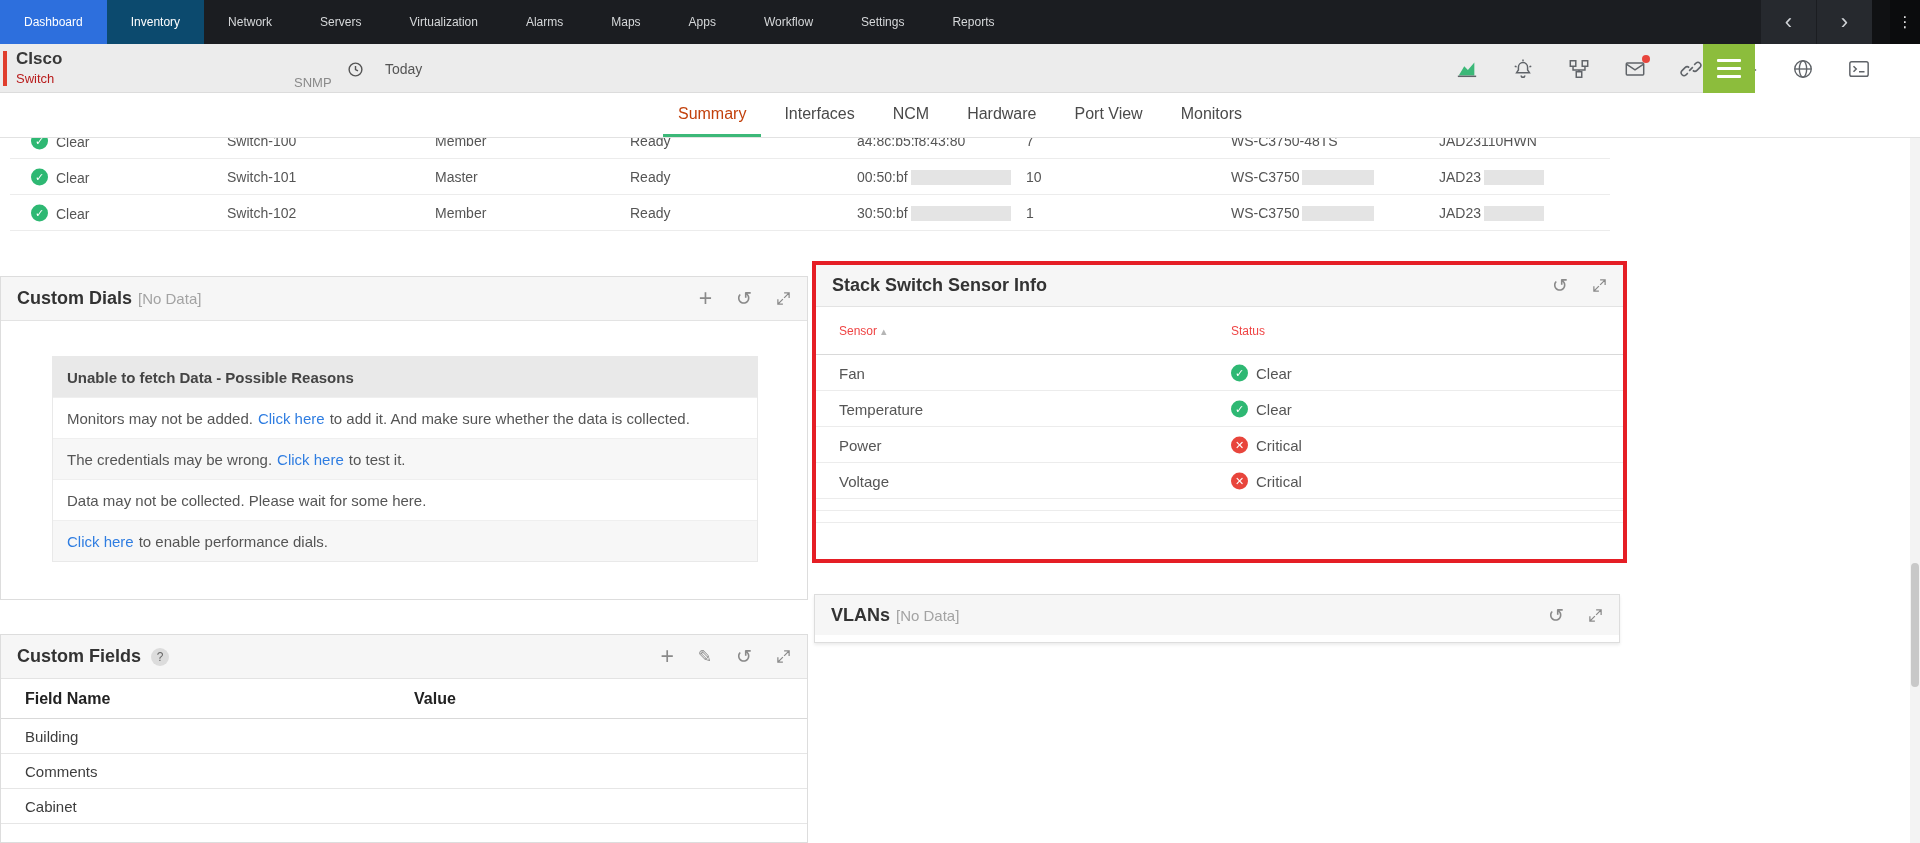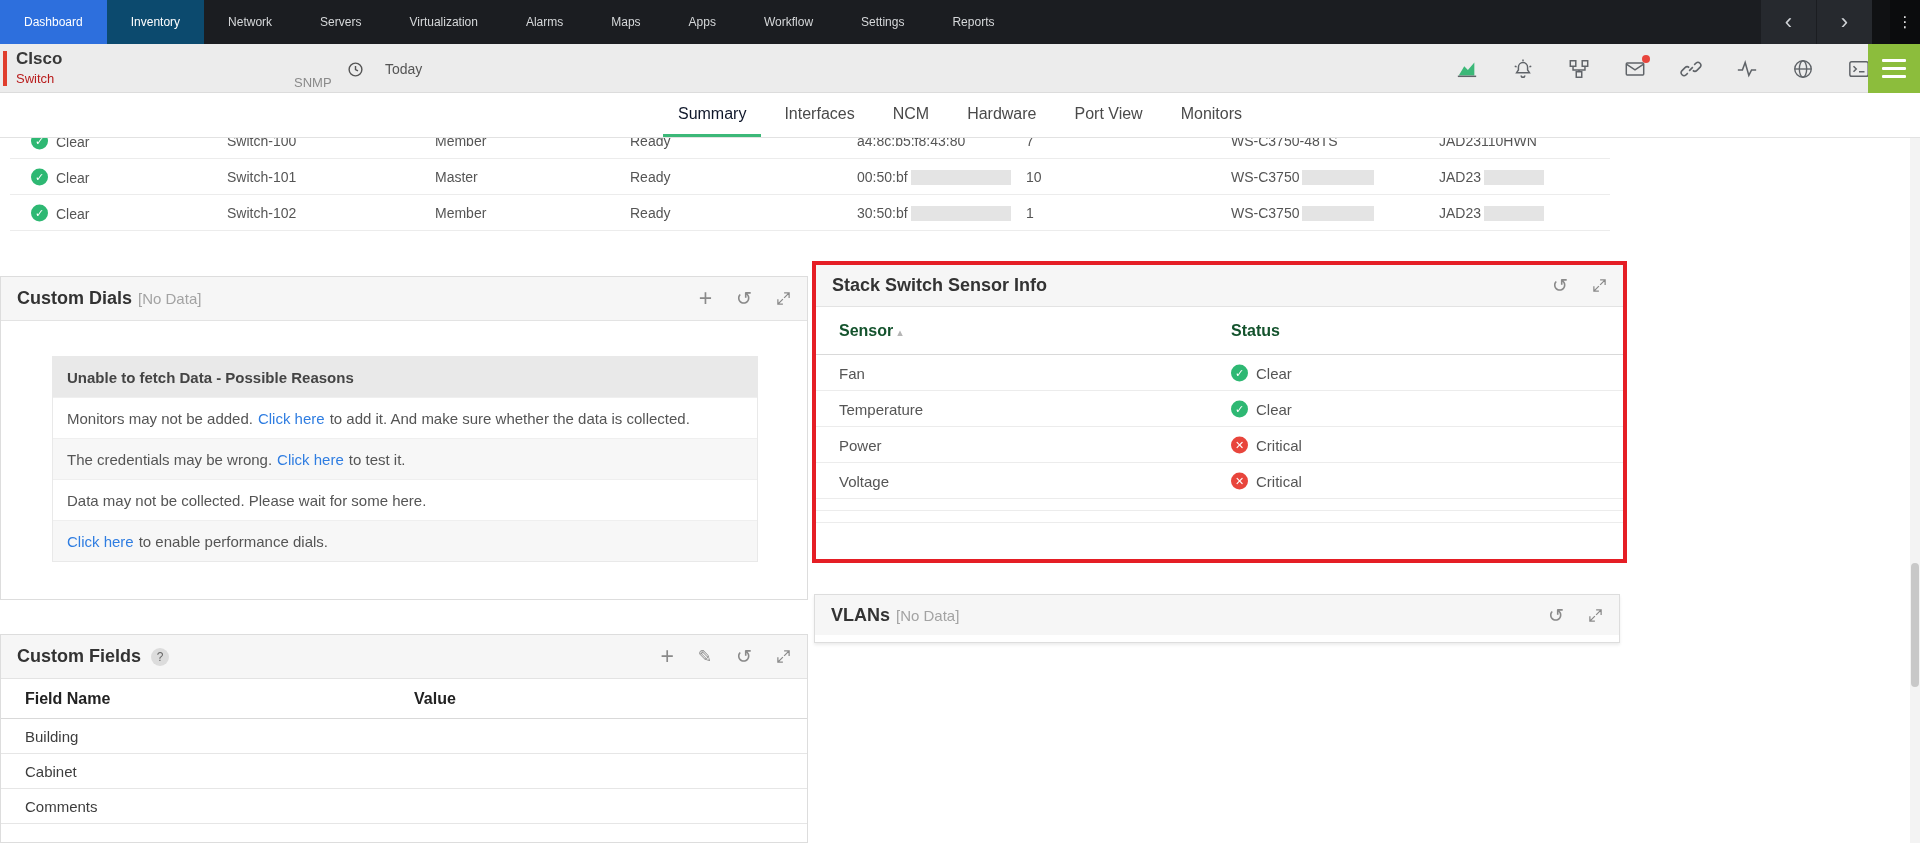--- a/index.html
+++ b/index.html
@@ -13,39 +13,39 @@
   .nav-item{display:flex;align-items:center;padding:0 24px;font-size:12px;color:#d6d8da;cursor:pointer;white-space:nowrap}
   .nav-item.active-blue{background:#2d6fdd;color:#fff}
   .nav-item.active-green{background:#0c4a6e;color:#fff}
   .nav-right{margin-left:auto;display:flex;align-items:stretch}
   .nav-arrow{width:56px;display:flex;align-items:center;justify-content:center;background:#26292e;
     color:#cfd2d6;font-size:22px;border-left:1px solid #1b1d21;cursor:pointer}
   .nav-gap{width:18px;background:#101113}
   .nav-dots{width:30px;background:#0b0c0d;color:#e8e8e8;display:flex;align-items:center;justify-content:center;font-size:15px;cursor:pointer}
 
   
-  .device-bar{position:absolute;top:44px;left:0;width:1920px;height:49px;background:#ececec;border-bottom:1px solid #dcdcdc}
+  .device-bar{position:absolute;top:44px;left:0;width:1755px;height:49px;background:#ececec;border-bottom:1px solid #dcdcdc}
   .device-accent{position:absolute;left:3px;top:7px;width:4px;height:35px;background:#e03e2d}
   .device-title{position:absolute;left:16px;top:5px;font-size:17px;font-weight:bold;color:#383838}
   .device-type{position:absolute;left:16px;top:27px;font-size:13px;color:#b91c1c}
   .device-protocol{position:absolute;left:294px;top:31px;font-size:13px;color:#8a8a8a}
   .device-time{position:absolute;left:343px;top:13px;display:inline-flex;align-items:center;gap:18px;font-size:14px;color:#555}
   .hicons{position:absolute;left:1455px;top:0;height:49px;display:flex;align-items:center;gap:32px}
   .hicon{width:24px;height:24px;display:inline-flex;align-items:center;justify-content:center;position:relative;cursor:pointer}
   .hicon svg{display:block}
   .notif-dot{position:absolute;top:-2px;right:-3px;width:8px;height:8px;border-radius:50%;background:#e8453c}
   .hamburger{position:absolute;right:0;top:0;width:52px;height:49px;background:#8cbd3c;border:none;cursor:pointer;
     display:flex;flex-direction:column;align-items:center;justify-content:center;gap:5px}
   .hamburger span{display:block;width:24px;height:3px;background:#fff;border-radius:1px}
 
   
   .tabbar{position:absolute;top:93px;left:0;width:1920px;height:45px;background:#fff;border-bottom:1px solid #e2e2e2;
     display:flex;justify-content:center;align-items:stretch;gap:8px}
   .tab{display:flex;align-items:center;padding:0 15px;font-size:16px;color:#4a4a4a;border-bottom:3px solid transparent;cursor:pointer}
-  .tab.active{border-bottom-color:#3cb878;color:#0f172a}
+  .tab.active{border-bottom-color:#3cb878;color:#c2410c}
 
   
   .stack-table{position:absolute;top:138px;left:0;width:1625px;height:94px;overflow:hidden;background:#fff}
   .st-row{position:absolute;left:0;width:1625px;height:36px}
   .st-row .rule{position:absolute;left:10px;bottom:0;width:1600px;height:1px;background:#ececec}
   .cell{position:absolute;top:50%;transform:translateY(-50%);font-size:14px;color:#555;white-space:nowrap}
   .c-status{left:31px;display:flex;align-items:center}
   .c-name{left:227px}.c-role{left:435px}.c-state{left:630px}.c-mac{left:857px}
   .c-slot{left:1026px}.c-model{left:1231px}.c-serial{left:1439px}
   .redact{display:inline-block;height:15px;background:#e4e4e4;vertical-align:-3px;margin-left:3px}
@@ -78,21 +78,21 @@
   .error-header{background:#e9e9e9;height:40px;display:flex;align-items:center;padding:0 14px;font-size:15px;font-weight:bold;color:#444}
   .error-row{height:41px;display:flex;align-items:center;padding:0 14px;font-size:15px;color:#555;border-top:1px solid #efefef;gap:5px;white-space:nowrap}
   .error-row.alt{background:#f7f7f7}
   .link{color:#2f7de1;cursor:pointer}
 
   
   #sensor-outline{position:absolute;left:812px;top:261px;width:815px;height:302px;border:4px solid #e51e25;background:#fff}
   .sensor-inner{position:absolute;inset:0}
   #sensor-outline .panel-header{height:42px}
   .sensor-colhead{position:relative;height:48px;border-bottom:1px solid #d9d9d9}
-  .sensor-colhead .col{position:absolute;top:50%;transform:translateY(-50%);font-size:16px;font-weight:bold;color:#14532d}
+  .sensor-colhead .col{position:absolute;top:50%;transform:translateY(-50%);font-size:12px;font-weight:normal;color:#ef4444}
   .col-sensor{left:23px}.col-status{left:415px}
   .sort-asc{color:#b5b5b5;font-size:11px;margin-left:4px}
   .sort-asc::before{content:"▴"}
   .sensor-row{position:relative;height:36px;border-bottom:1px solid #ececec}
   .sensor-row .s-name{position:absolute;left:23px;top:50%;transform:translateY(-50%);font-size:15px;color:#555}
   .sensor-row .s-status{position:absolute;left:415px;top:50%;transform:translateY(-50%);display:flex;align-items:center;font-size:15px;color:#555}
   .sensor-empty{height:12px;border-bottom:1px solid #ececec}
 
   
   #vlans{left:814px;top:594px;width:806px;height:49px;box-shadow:0 2px 3px rgba(0,0,0,.08)}
@@ -386,25 +386,25 @@
     </div>
     <div class="cf-colhead">
       <span class="col cf-col-field">Field Name</span>
       <span class="col cf-col-value">Value</span>
     </div>
     <div class="cf-row">
       <span class="f-name">Building</span>
       <span class="f-value"></span>
     </div>
     <div class="cf-row">
+      <span class="f-name">Comments</span>
+      <span class="f-value"></span>
+    </div>
+    <div class="cf-row">
       <span class="f-name">Cabinet</span>
-      <span class="f-value"></span>
-    </div>
-    <div class="cf-row">
-      <span class="f-name">Comments</span>
       <span class="f-value"></span>
     </div>
   </section>
 
   <div class="scroll-track">
     <div class="scroll-thumb"></div>
   </div>
 
 </div>
 

